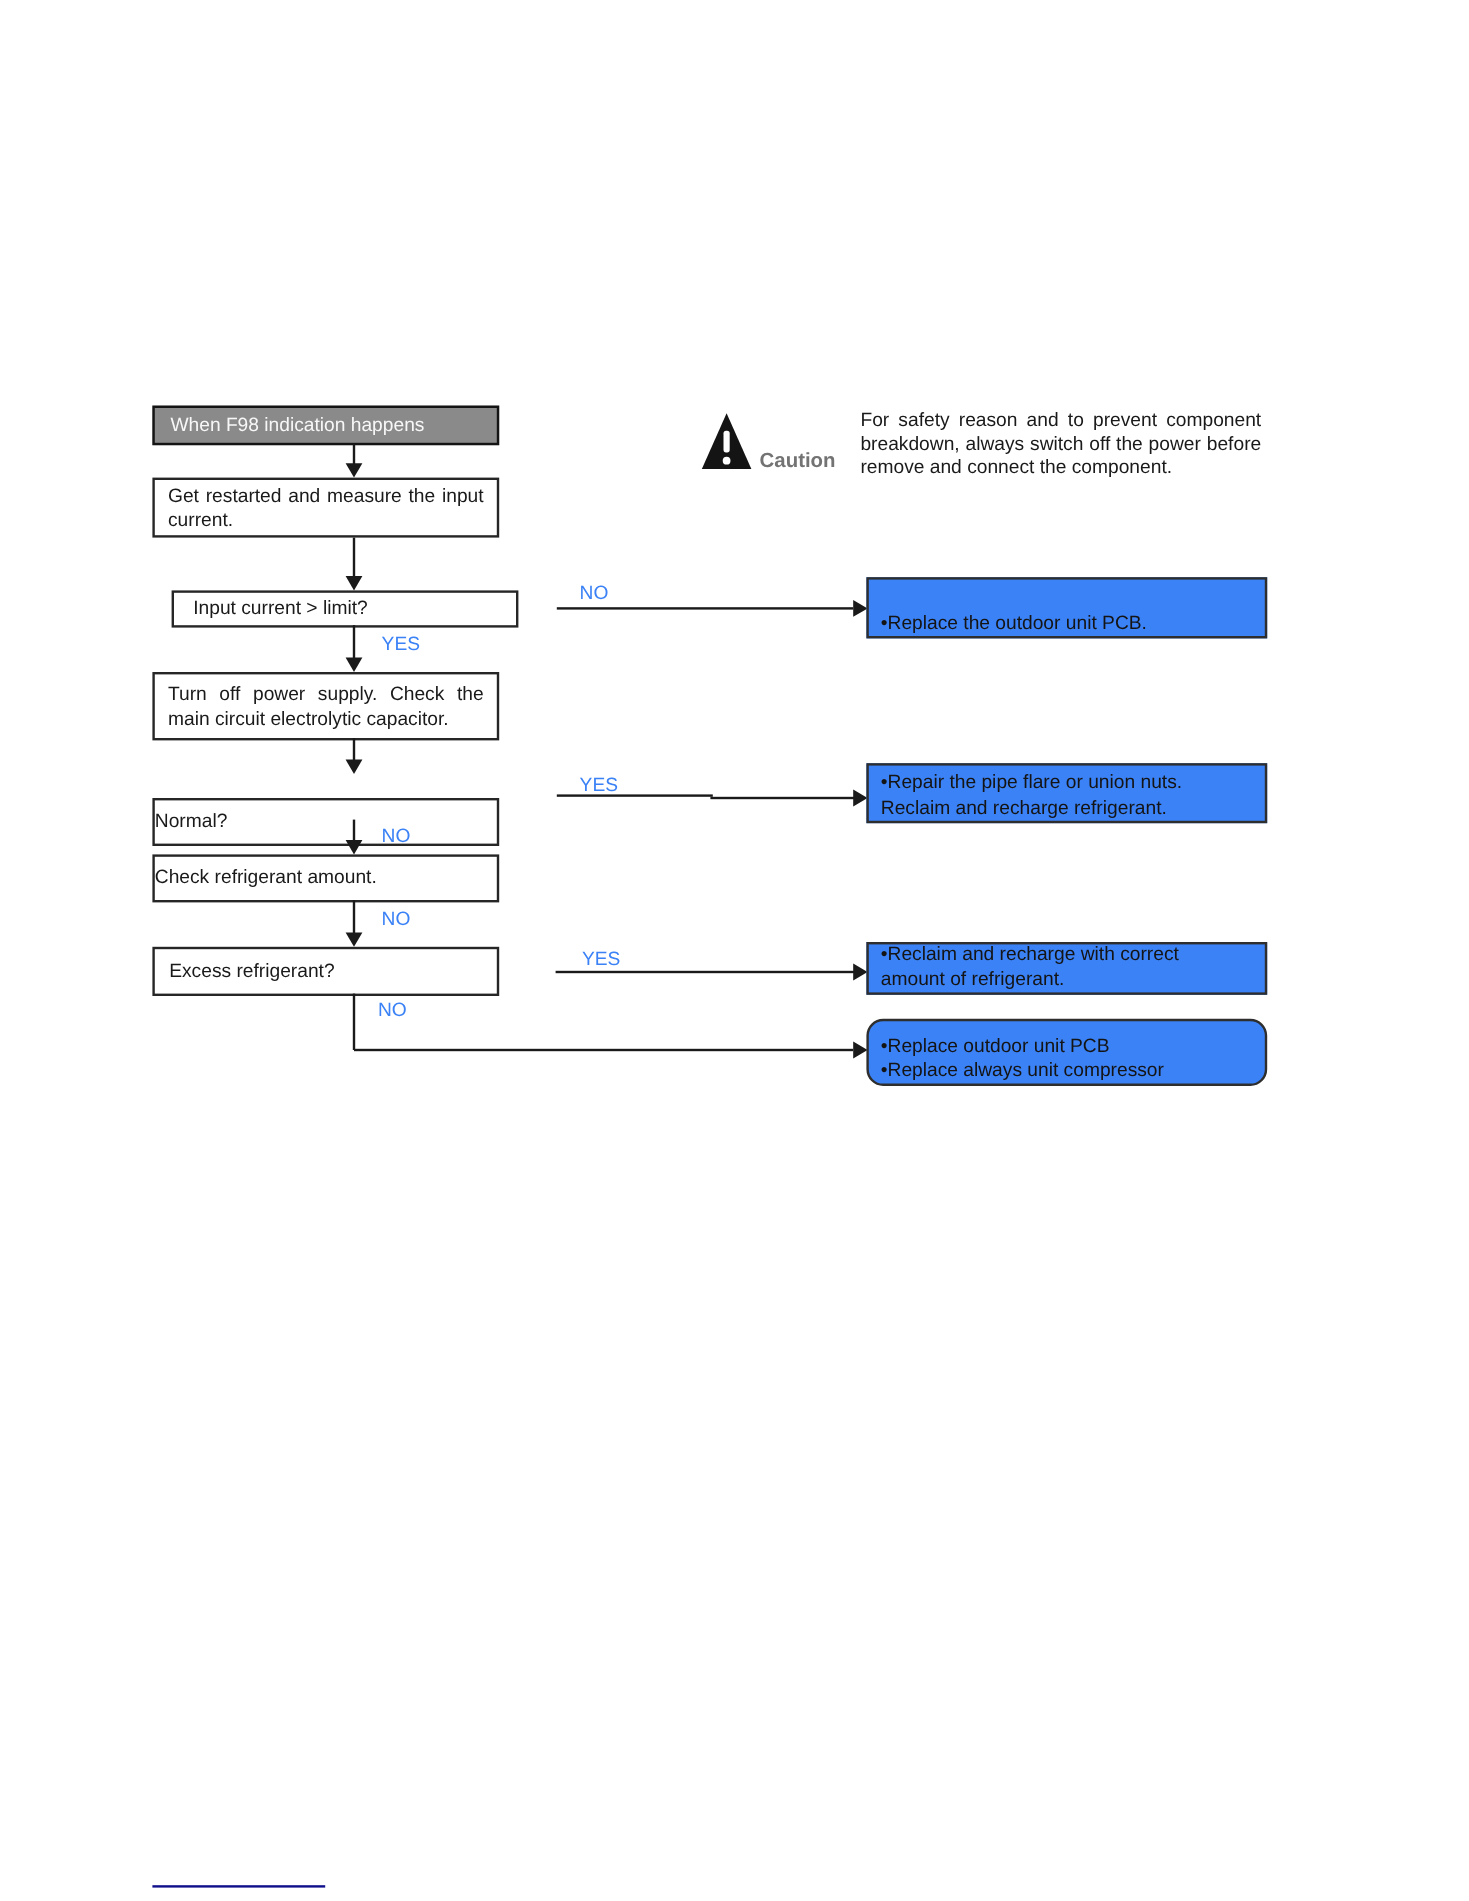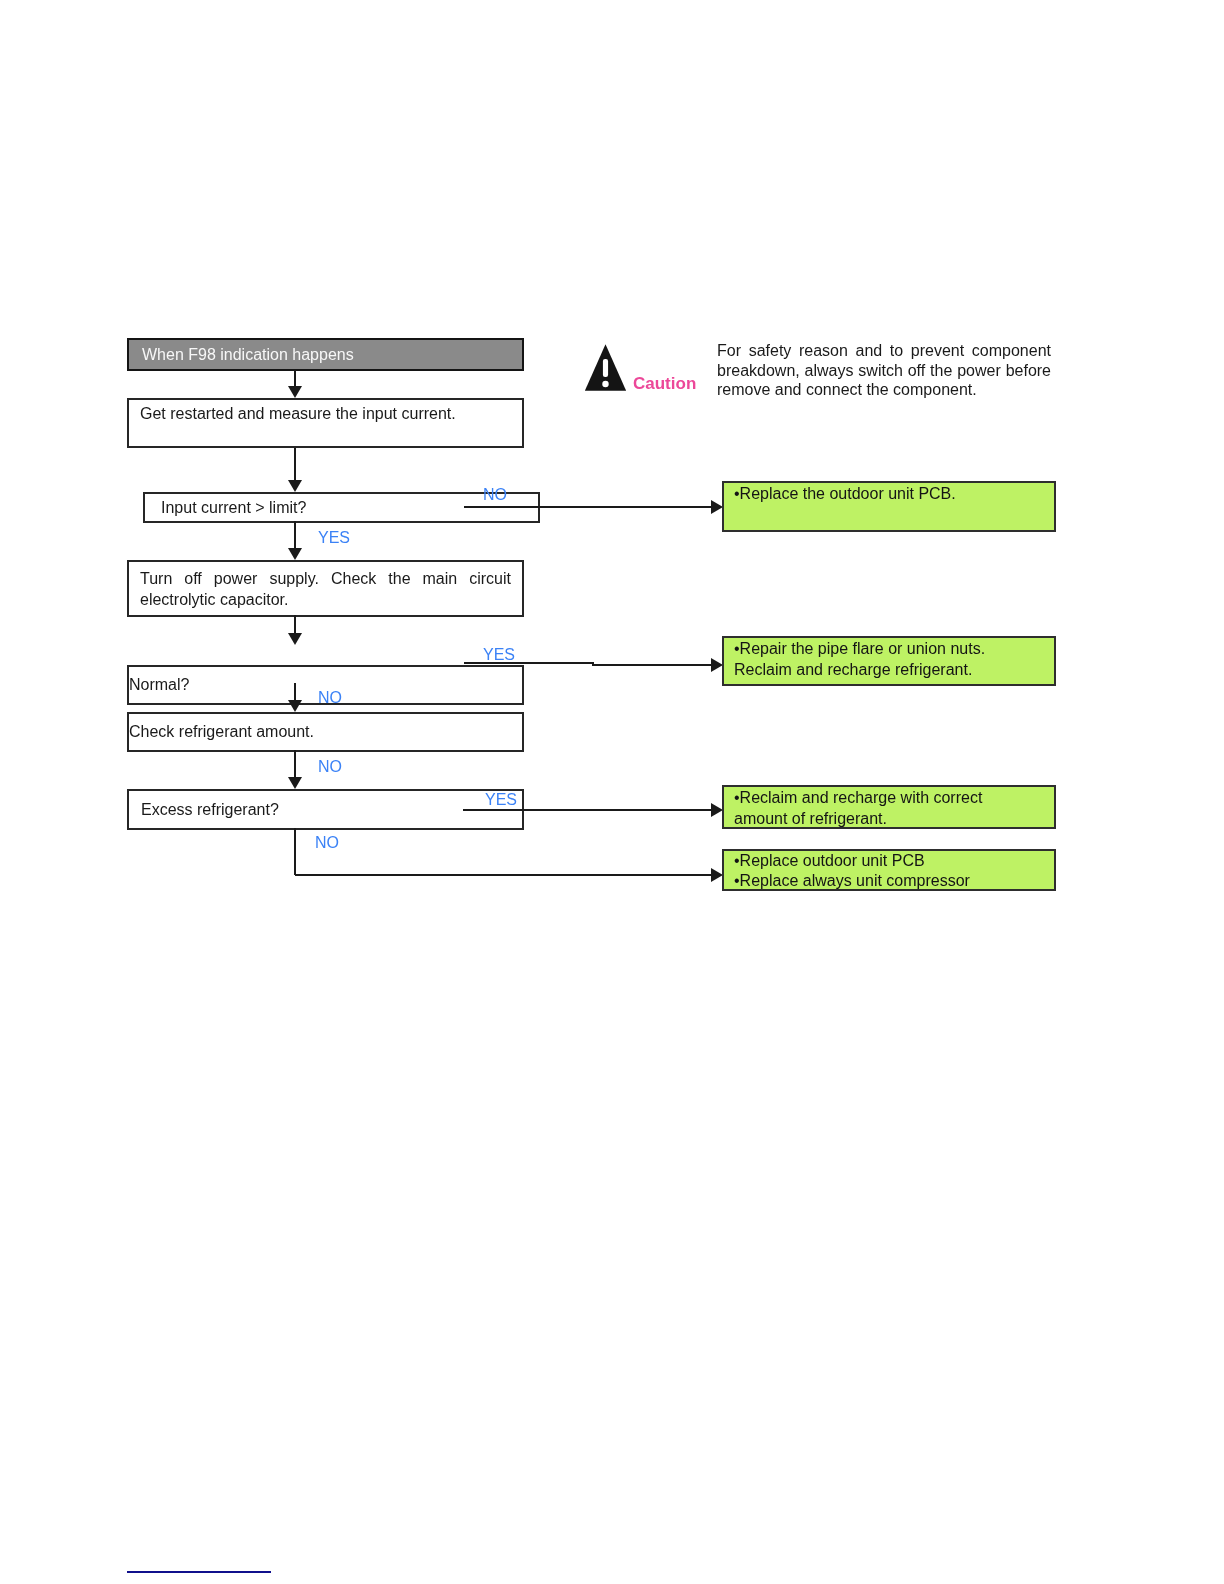--- a/index.html
+++ b/index.html
@@ -2,61 +2,61 @@
 <html><head>
 <meta charset="utf-8">
 <style>
   html,body{margin:0;padding:0;background:#ffffff;}
   .page{
     position:relative;width:1224px;height:1584px;background:#ffffff;overflow:hidden;
     font-family:"Liberation Sans", sans-serif;color:#1a1a1a;
   }
   
   .node{
-    position:absolute;left:127px;width:397px;box-sizing:border-box;
+    position:absolute;left:127px;width:289px;box-sizing:border-box;
     background:#ffffff;border:2px solid #262626;font-size:16px;color:#1a1a1a;
   }
   .node.start{
     top:338px;height:33px;background:#8a8a8a;color:#f7f7f7;border-color:#141414;
     padding-left:13px;line-height:29px;white-space:nowrap;overflow:hidden;
   }
   .node.step1{top:398px;height:50px;padding:4px 11px;text-align:justify;line-height:20px;}
   .node.decision1{top:492px;height:31px;line-height:27px;padding-left:16px;white-space:nowrap;margin-left:16px;}
   .node.step2{top:560px;height:57px;padding:6px 11px;text-align:justify;line-height:21px;}
   .node.decision2{top:665px;height:40px;line-height:36px;white-space:nowrap;}
   .node.step3{top:712px;height:40px;line-height:36px;white-space:nowrap;}
   .node.decision3{top:789px;height:41px;line-height:37px;padding-left:12px;white-space:nowrap;}
   
   .action{
     position:absolute;left:722px;width:334px;box-sizing:border-box;
-    background:#bef264;border:2px solid #2e2e2e;font-size:16px;color:#141414;
-    display:flex;flex-direction:column;justify-content:flex-start;
+    background:#3b82f6;border:2px solid #2e2e2e;font-size:16px;color:#141414;
+    display:flex;flex-direction:column;justify-content:flex-end;
     padding:0 24px 0 10px;line-height:21px;
   }
   .action.a1{top:481px;height:51px;}
   .action.a2{top:636px;height:50px;}
   .action.a3{top:785px;height:44px;}
-  .action.a4{top:849px;height:42px;line-height:20px;}
+  .action.a4{top:849px;height:56px;line-height:20px;border-radius:14px;}
   
   .vline{position:absolute;left:294px;width:2px;background:#1a1a1a;}
   .hline{position:absolute;height:2px;background:#1a1a1a;}
   .head-down{
     position:absolute;left:288px;width:0;height:0;
     border-left:7px solid transparent;border-right:7px solid transparent;
     border-top:12px solid #1a1a1a;
   }
   .head-right{
     position:absolute;width:0;height:0;
     border-top:7px solid transparent;border-bottom:7px solid transparent;
     border-left:12px solid #1a1a1a;
   }
   .lbl{position:absolute;font-size:16px;color:#3b82f6;white-space:nowrap;}
   
   .caution-icon{position:absolute;left:584px;top:342px;width:43px;height:52px;}
-  .caution-label{position:absolute;left:633px;top:374px;font-size:17px;font-weight:bold;color:#ec4899;}
+  .caution-label{position:absolute;left:633px;top:374px;font-size:17px;font-weight:bold;color:#737373;}
   .caution-text{
     position:absolute;left:717px;top:341px;width:334px;
     font-size:16px;line-height:19.5px;text-align:justify;color:#1a1a1a;
   }
   
   .footer-rule{position:absolute;left:127px;top:1571px;width:144px;height:2px;background:#10108c;}
 </style>
 </head>
 <body>
 

